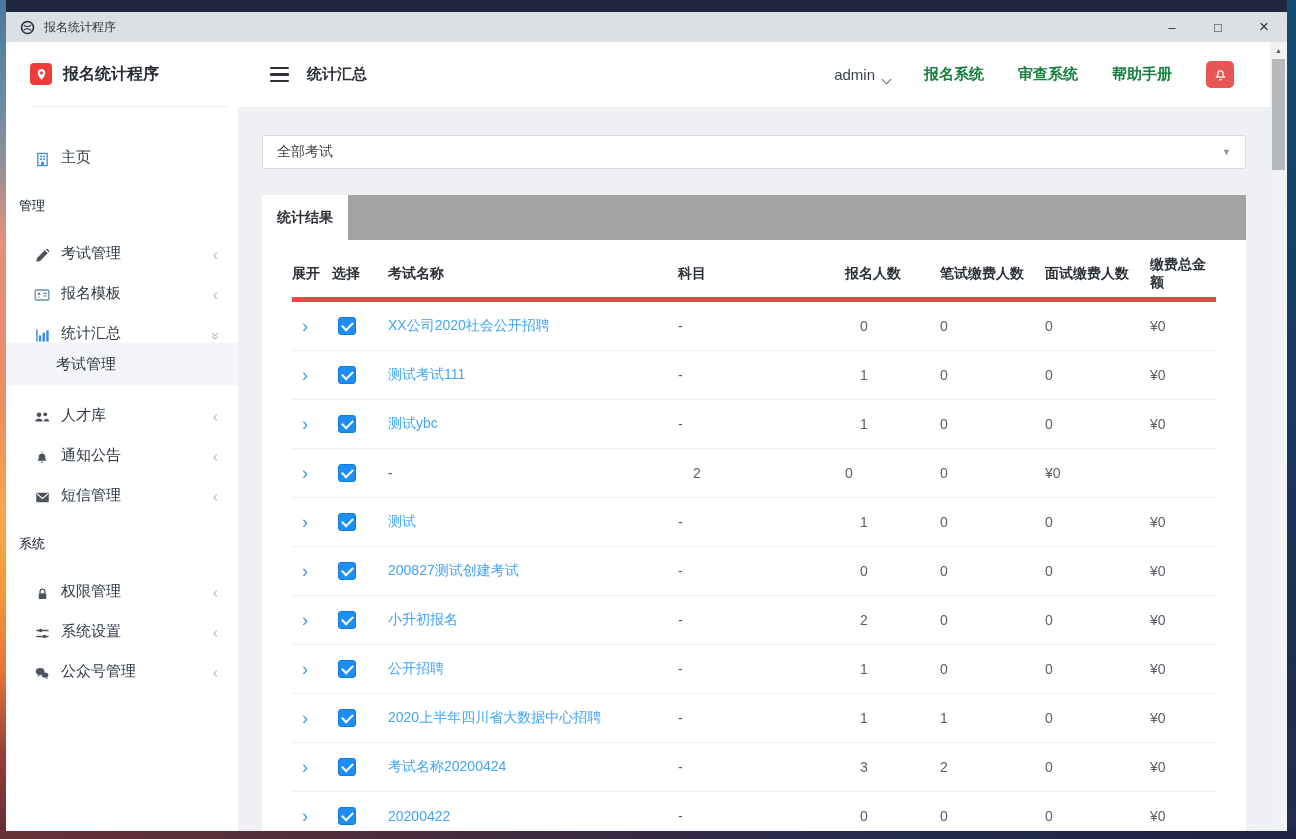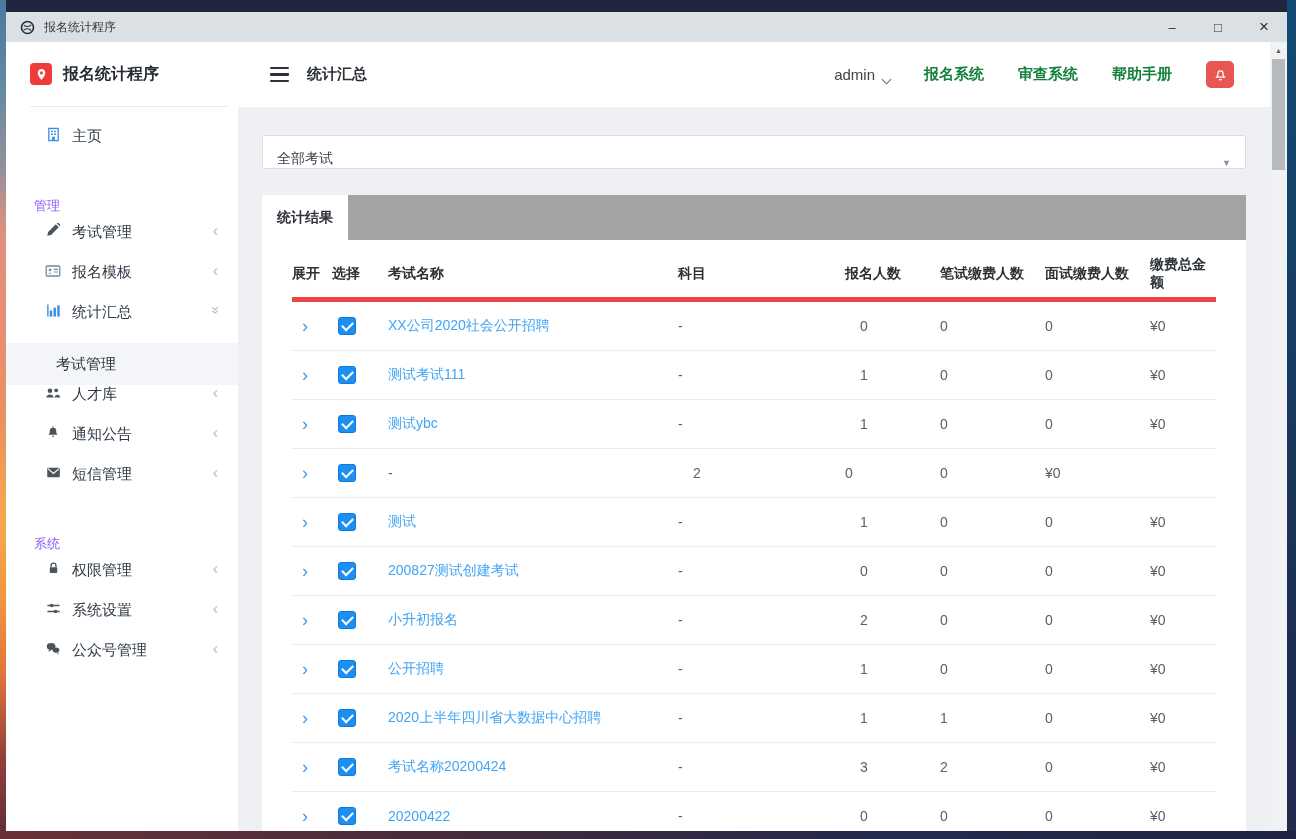--- a/index.html
+++ b/index.html
@@ -31,48 +31,48 @@
 
   .app { flex:1; display:flex; min-height:0; }
 
   
   .sidebar { width:232px; background:#fff; flex:none; overflow:hidden; }
   .logo-row { height:64px; display:flex; align-items:center; gap:11px; padding:0 24px; }
   .logo-badge { width:22px; height:22px; background:#ee3c3b; border-radius:4px;
     display:flex; align-items:center; justify-content:center; flex:none; }
   .logo-text { font-size:16px; font-weight:700; color:#262b33; }
   .side-divider { height:1px; background:#e9ebee; margin:0 10px 0 24px; }
-  .menu-item { height:40px; display:flex; align-items:flex-start; padding:0 20px 0 39px;
+  .menu-item { height:40px; display:flex; align-items:flex-end; padding:0 20px 0 28px;
     font-size:15px; color:#303a45; cursor:pointer; }
   .menu-item .mi-icon { width:16px; margin-right:11px; display:flex; justify-content:center; flex:none; }
   .menu-item .mi-chev { margin-left:auto; color:#b6bcc2; font-size:16px; line-height:1; }
   .mi-chev.expanded { display:inline-block; transform:rotate(-90deg); font-size:14px; }
   .home-item { margin-top:20px; }
-  .section-label { margin:30px 0 8px; padding-left:28px; font-size:13px; color:#8b5cf6; }
+  .section-label { margin:30px 0 8px; padding-left:13px; font-size:13px; color:#0f172a; }
   .submenu-item { height:42px; display:flex; align-items:center; padding-left:50px;
     font-size:15px; color:#2f3640; background:#f4f5f8; cursor:pointer; }
 
   
   .main-col { flex:1; min-width:0; display:flex; flex-direction:column; }
   .header { height:65px; background:#fff; display:flex; align-items:center;
     padding:0 36px 0 32px; flex:none; }
   .hamburger { width:19px; display:flex; flex-direction:column; gap:4px; cursor:pointer; }
   .hamburger i { height:2.5px; background:#2c3137; border-radius:1px; }
   .page-title { margin-left:18px; font-size:15px; font-weight:700; color:#2c3137; }
   .header-right { margin-left:auto; display:flex; align-items:center; gap:34px; }
   .user-menu { display:flex; align-items:flex-end; gap:8px; font-size:15px; color:#3c434a; cursor:pointer; }
   .caret-down { width:7px; height:7px; border:solid #6b7278; border-width:0 1.5px 1.5px 0;
     transform:rotate(45deg); margin-top:-4px; }
   .hnav { font-size:15px; font-weight:700; color:#15803d; cursor:pointer; }
   .bell-btn { width:28px; height:27px; background:#e85654; border-radius:5px;
     display:flex; align-items:center; justify-content:center; cursor:pointer; }
 
   .content { flex:1; min-height:0; background:#eef0f4; padding:28px 24px 0; }
   .select-box { height:34px; background:#fff; border:1px solid #d9dde1; border-radius:2px;
-    display:flex; align-items:flex-end; justify-content:space-between; padding:0 14px;
+    display:flex; align-items:center; justify-content:space-between; padding:0 14px;
     font-size:14px; color:#3a3f44; cursor:pointer; }
   .select-caret { font-size:9px; color:#8a9096; }
 
   .card { margin-top:26px; background:#fff; height:648px; overflow:hidden; }
   .tabbar { height:45px; background:#a3a3a3; display:flex; }
   .tab.active { width:86px; background:#fff; display:flex; align-items:center;
     justify-content:center; font-size:14px; font-weight:700; color:#2c3137; cursor:pointer; }
 
   .table-wrap { padding:0 30px; }
   .trow { display:grid; grid-template-columns:40px 56px 290px 167px 95px 105px 105px 1fr;

